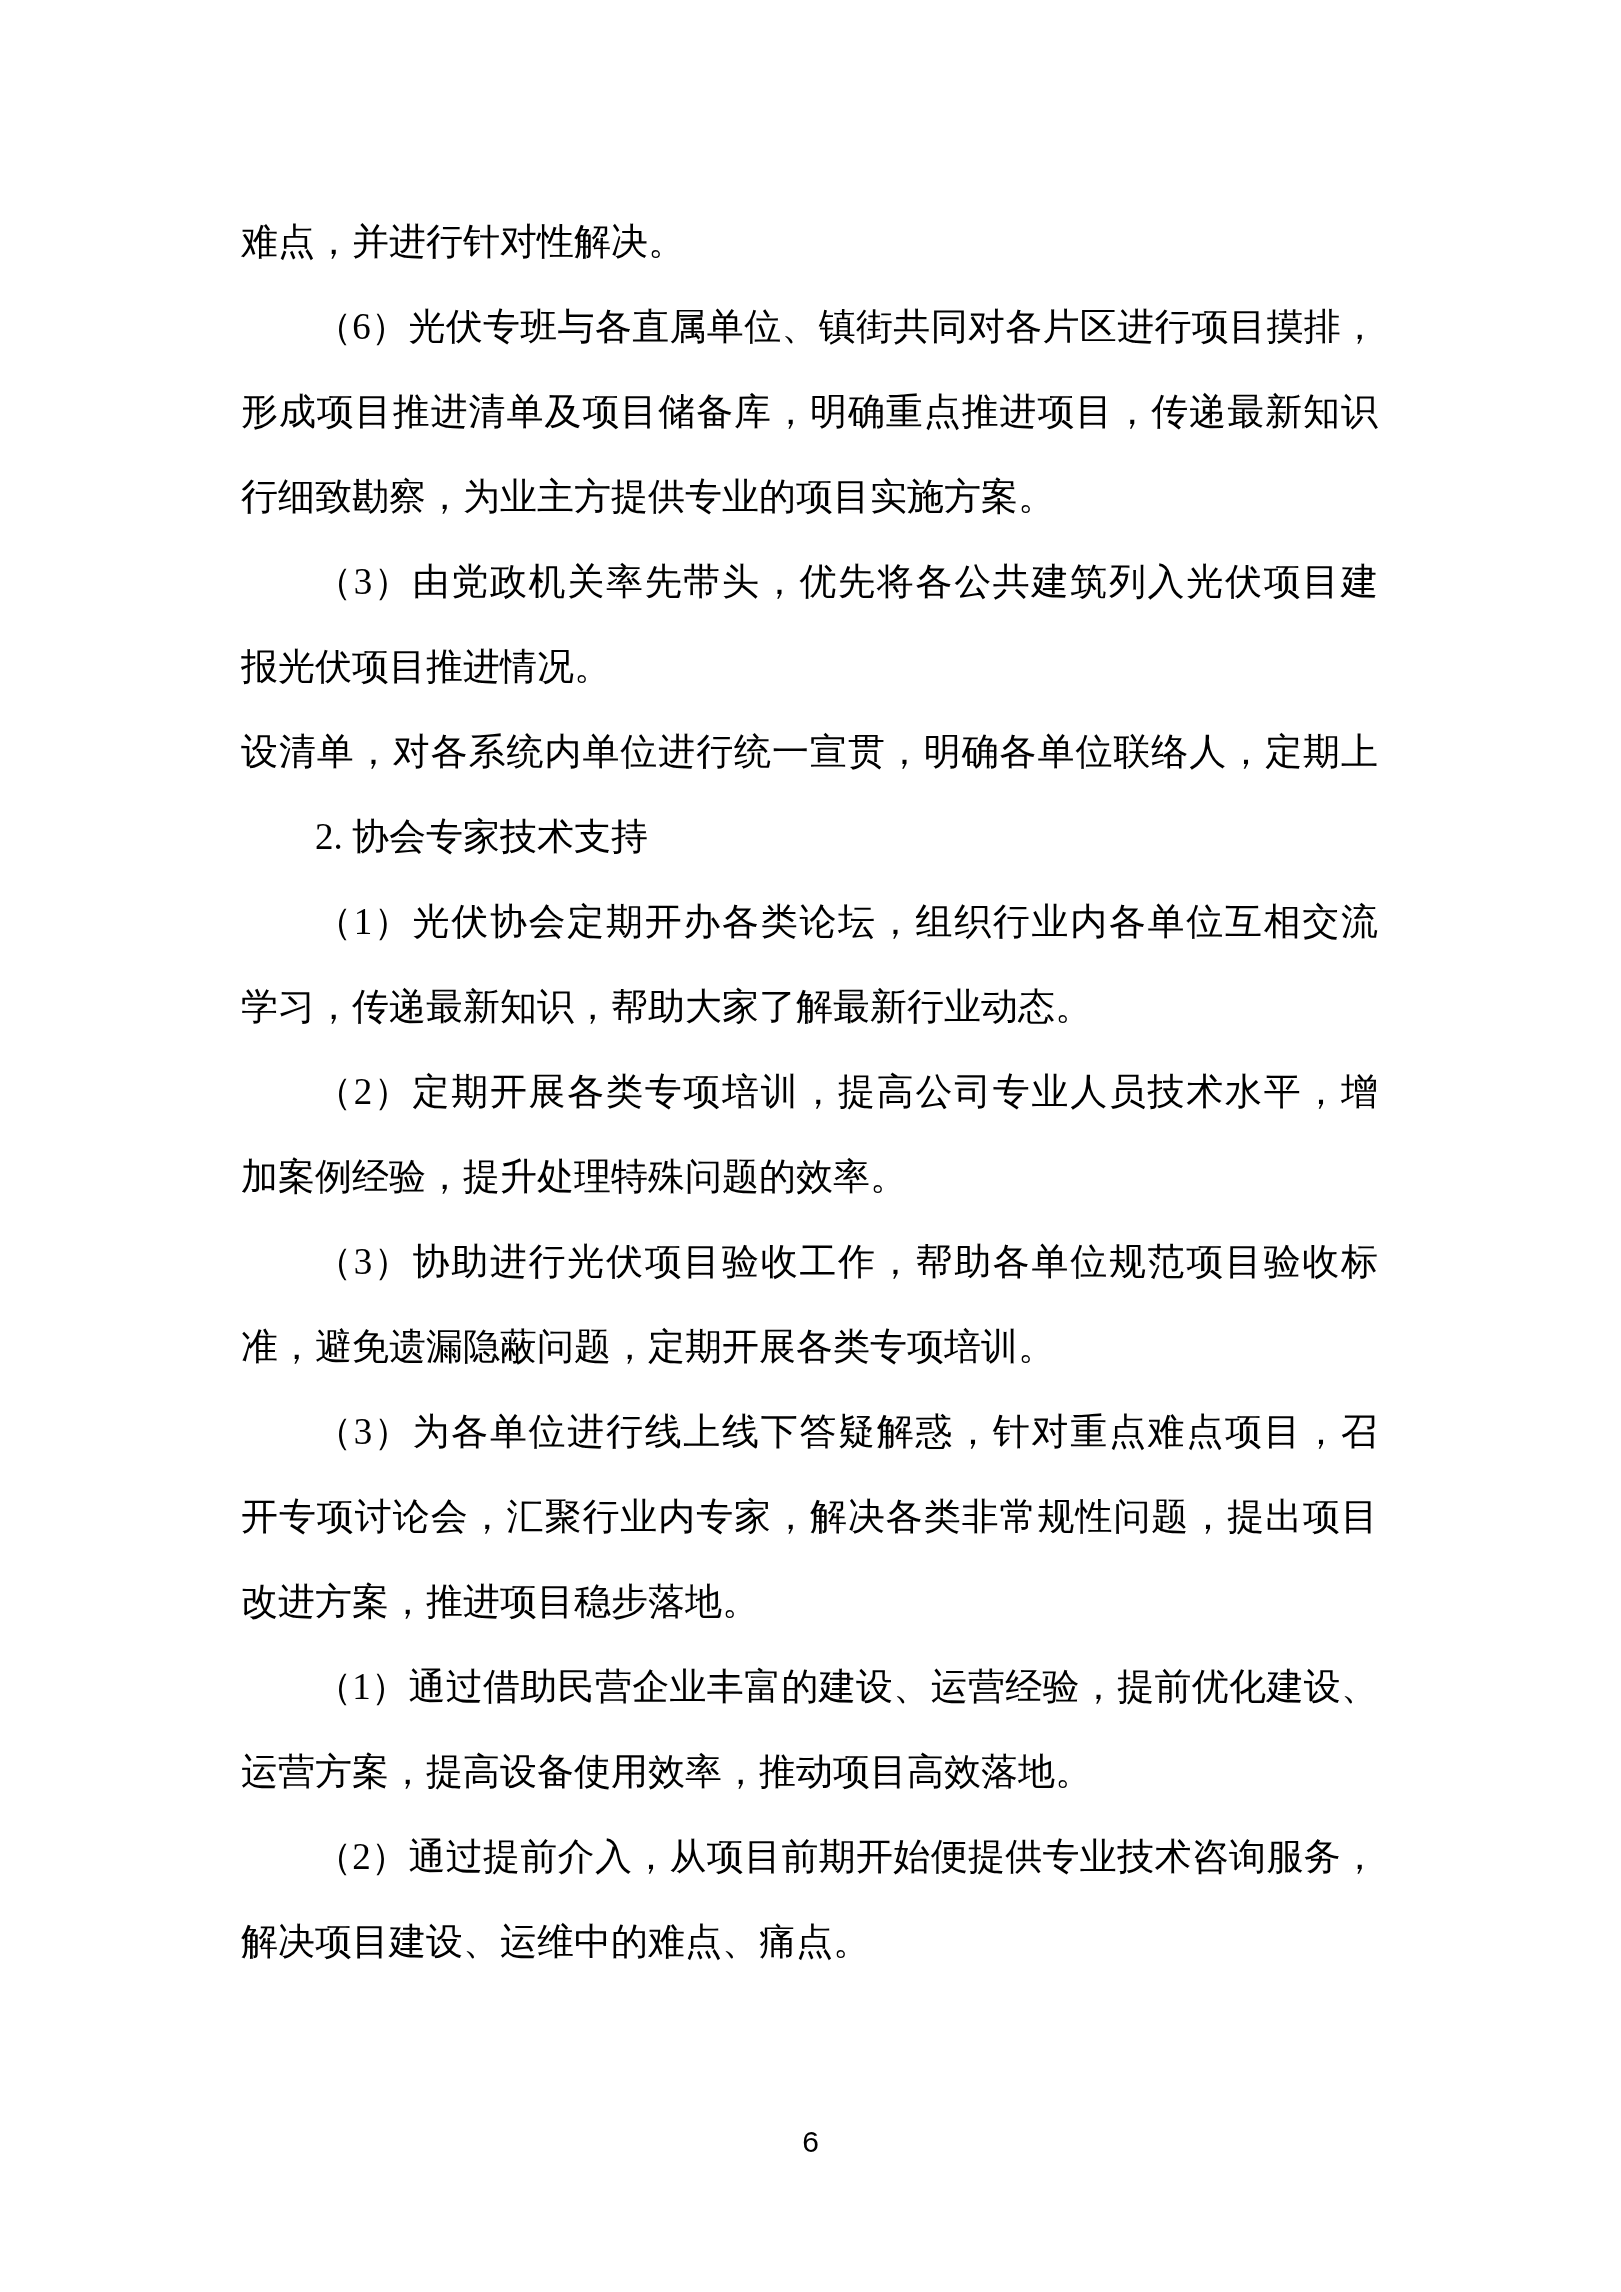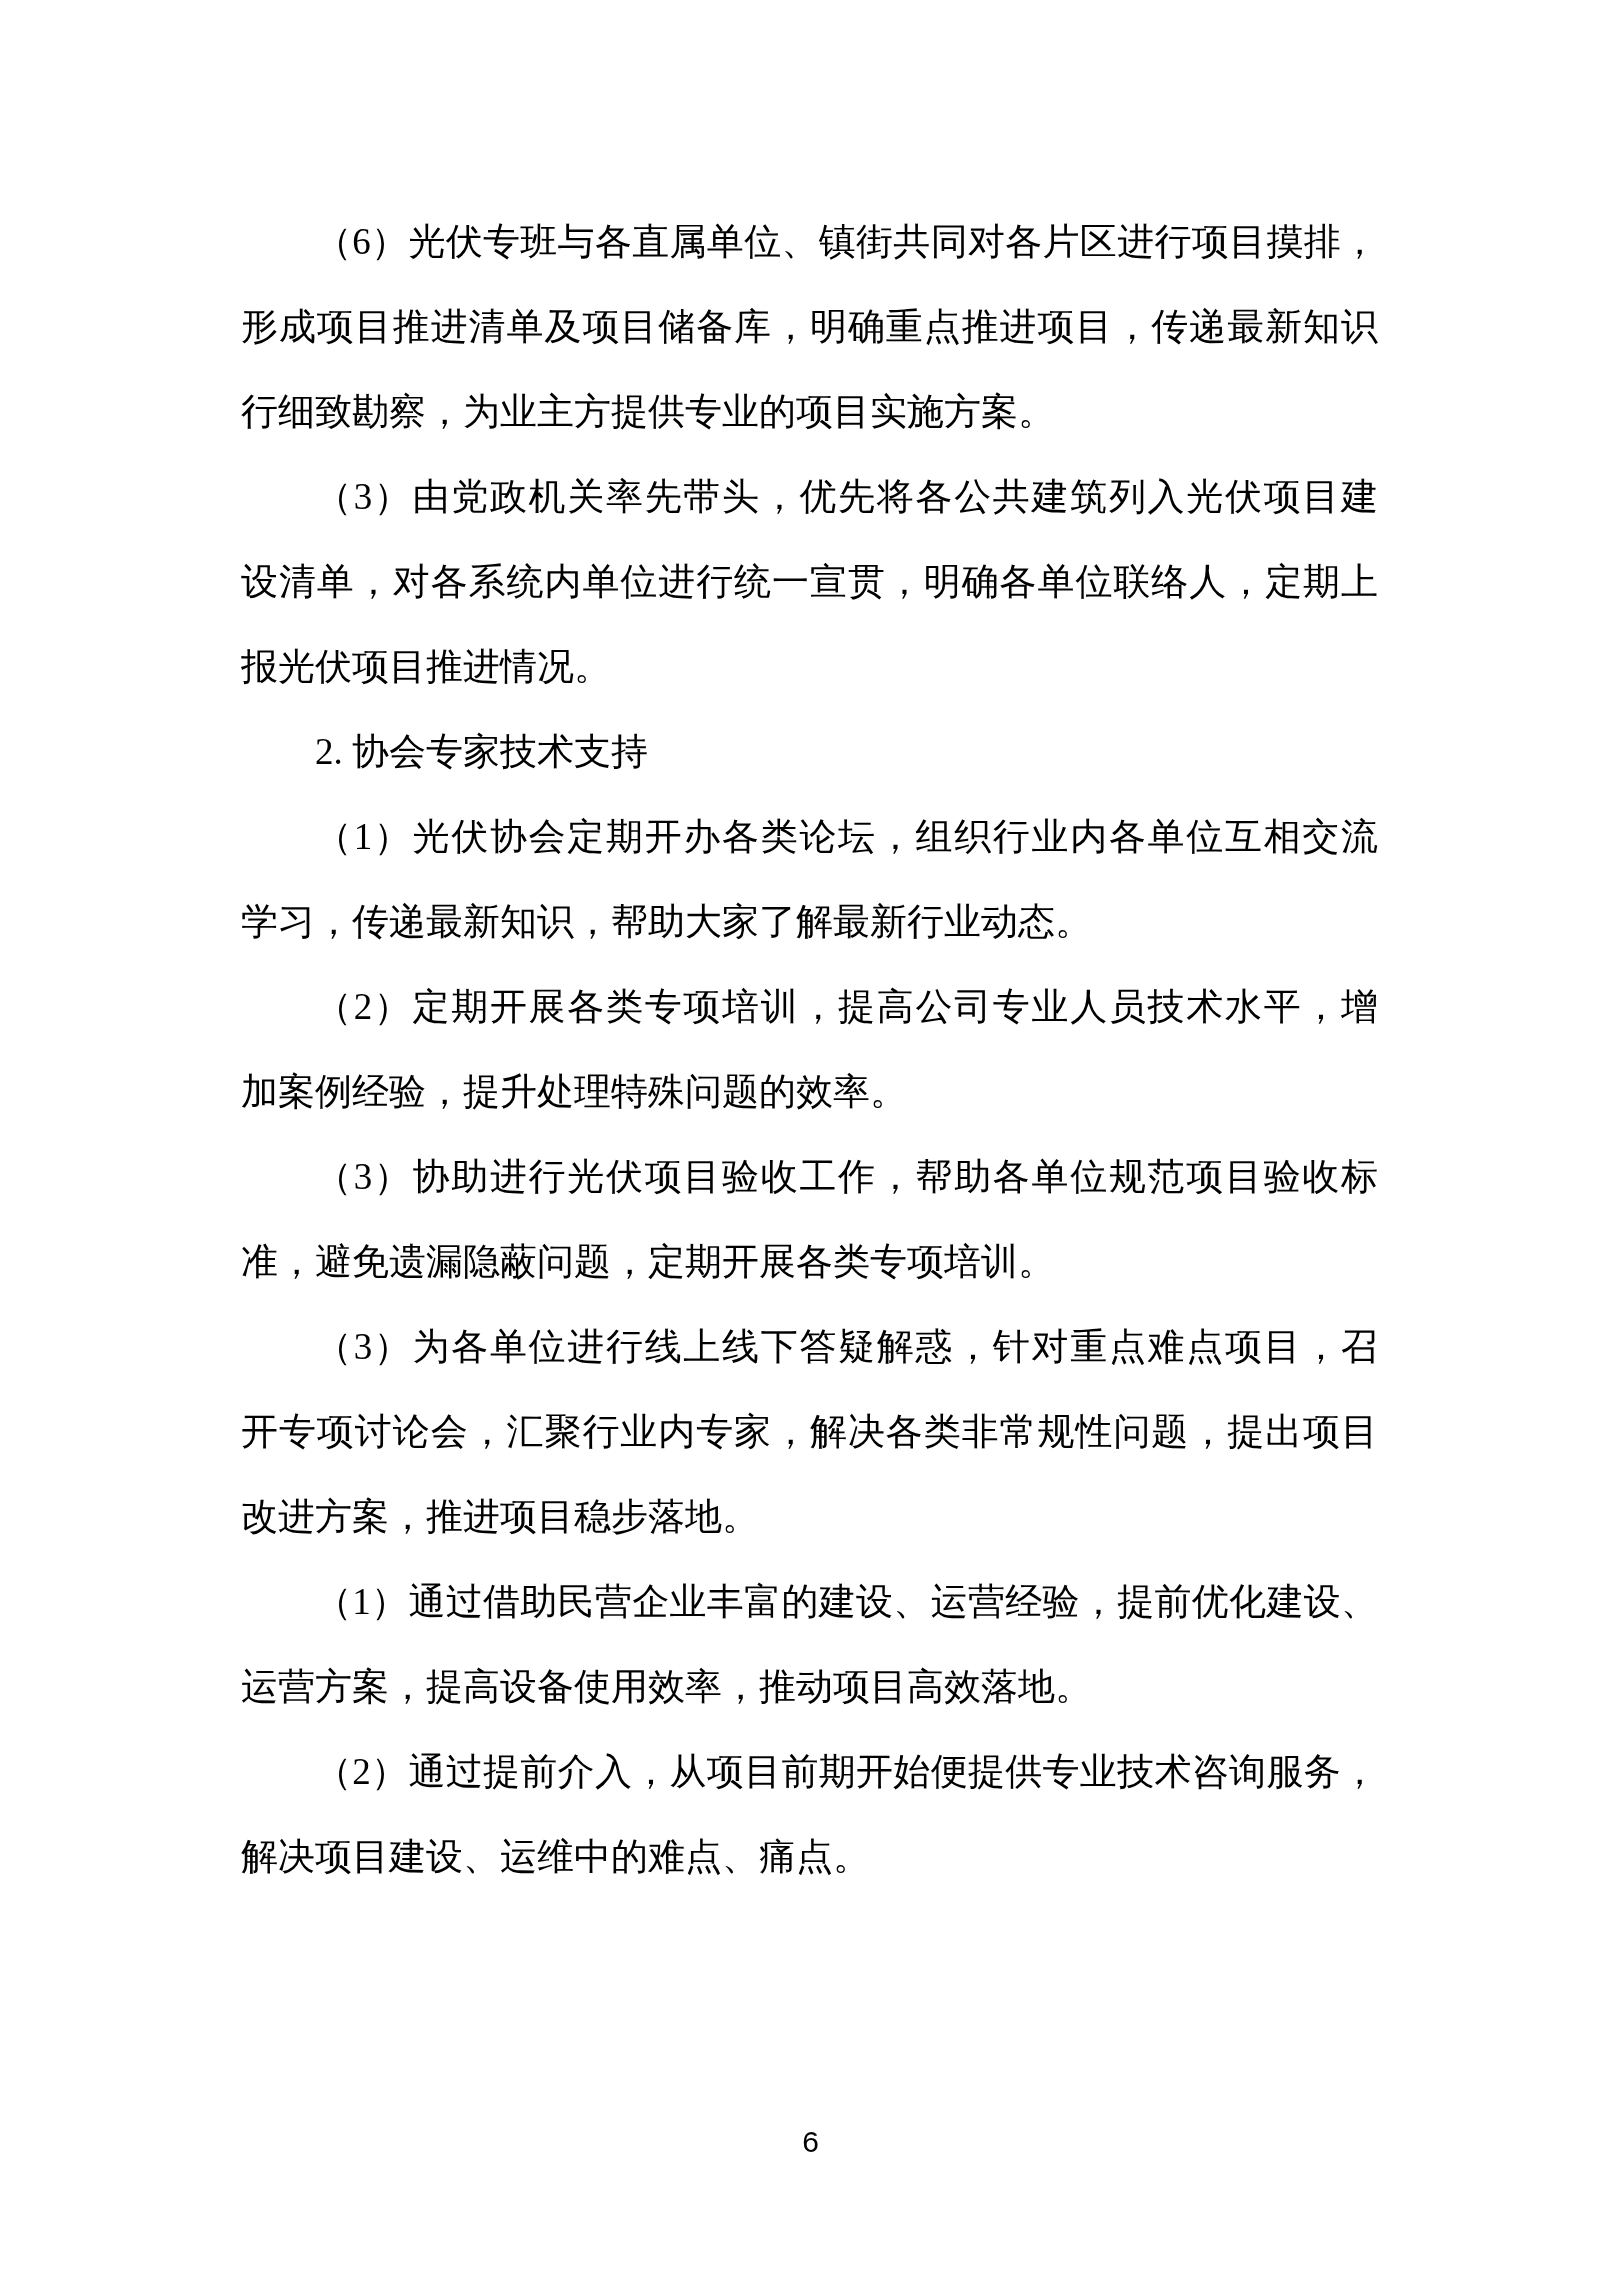--- a/index.html
+++ b/index.html
@@ -50,26 +50,27 @@
     font-size: 30px;
     line-height: 45px;
     color: #000000;
   }
 </style>
 </head>
 <body>
 
 <div class="page">
   <div class="content" id="doc-body">
+      <div class="line body">难点，并进行针对性解决。</div>
       <div class="line body indent justify">（6）光伏专班与各直属单位、镇街共同对各片区进行项目摸排，</div>
       <div class="line body justify">形成项目推进清单及项目储备库，明确重点推进项目，传递最新知识</div>
       <div class="line body">行细致勘察，为业主方提供专业的项目实施方案。</div>
       <div class="line body indent justify">（3）由党政机关率先带头，优先将各公共建筑列入光伏项目建</div>
+      <div class="line body">报光伏项目推进情况。</div>
       <div class="line body justify">设清单，对各系统内单位进行统一宣贯，明确各单位联络人，定期上</div>
-      <div class="line body">报光伏项目推进情况。</div>
       <div class="line heading indent">2. 协会专家技术支持</div>
       <div class="line body indent justify">（1）光伏协会定期开办各类论坛，组织行业内各单位互相交流</div>
       <div class="line body">学习，传递最新知识，帮助大家了解最新行业动态。</div>
       <div class="line body indent justify">（2）定期开展各类专项培训，提高公司专业人员技术水平，增</div>
       <div class="line body">加案例经验，提升处理特殊问题的效率。</div>
       <div class="line body indent justify">（3）协助进行光伏项目验收工作，帮助各单位规范项目验收标</div>
       <div class="line body">准，避免遗漏隐蔽问题，定期开展各类专项培训。</div>
       <div class="line body indent justify">（3）为各单位进行线上线下答疑解惑，针对重点难点项目，召</div>
       <div class="line body justify">开专项讨论会，汇聚行业内专家，解决各类非常规性问题，提出项目</div>
       <div class="line body">改进方案，推进项目稳步落地。</div>

